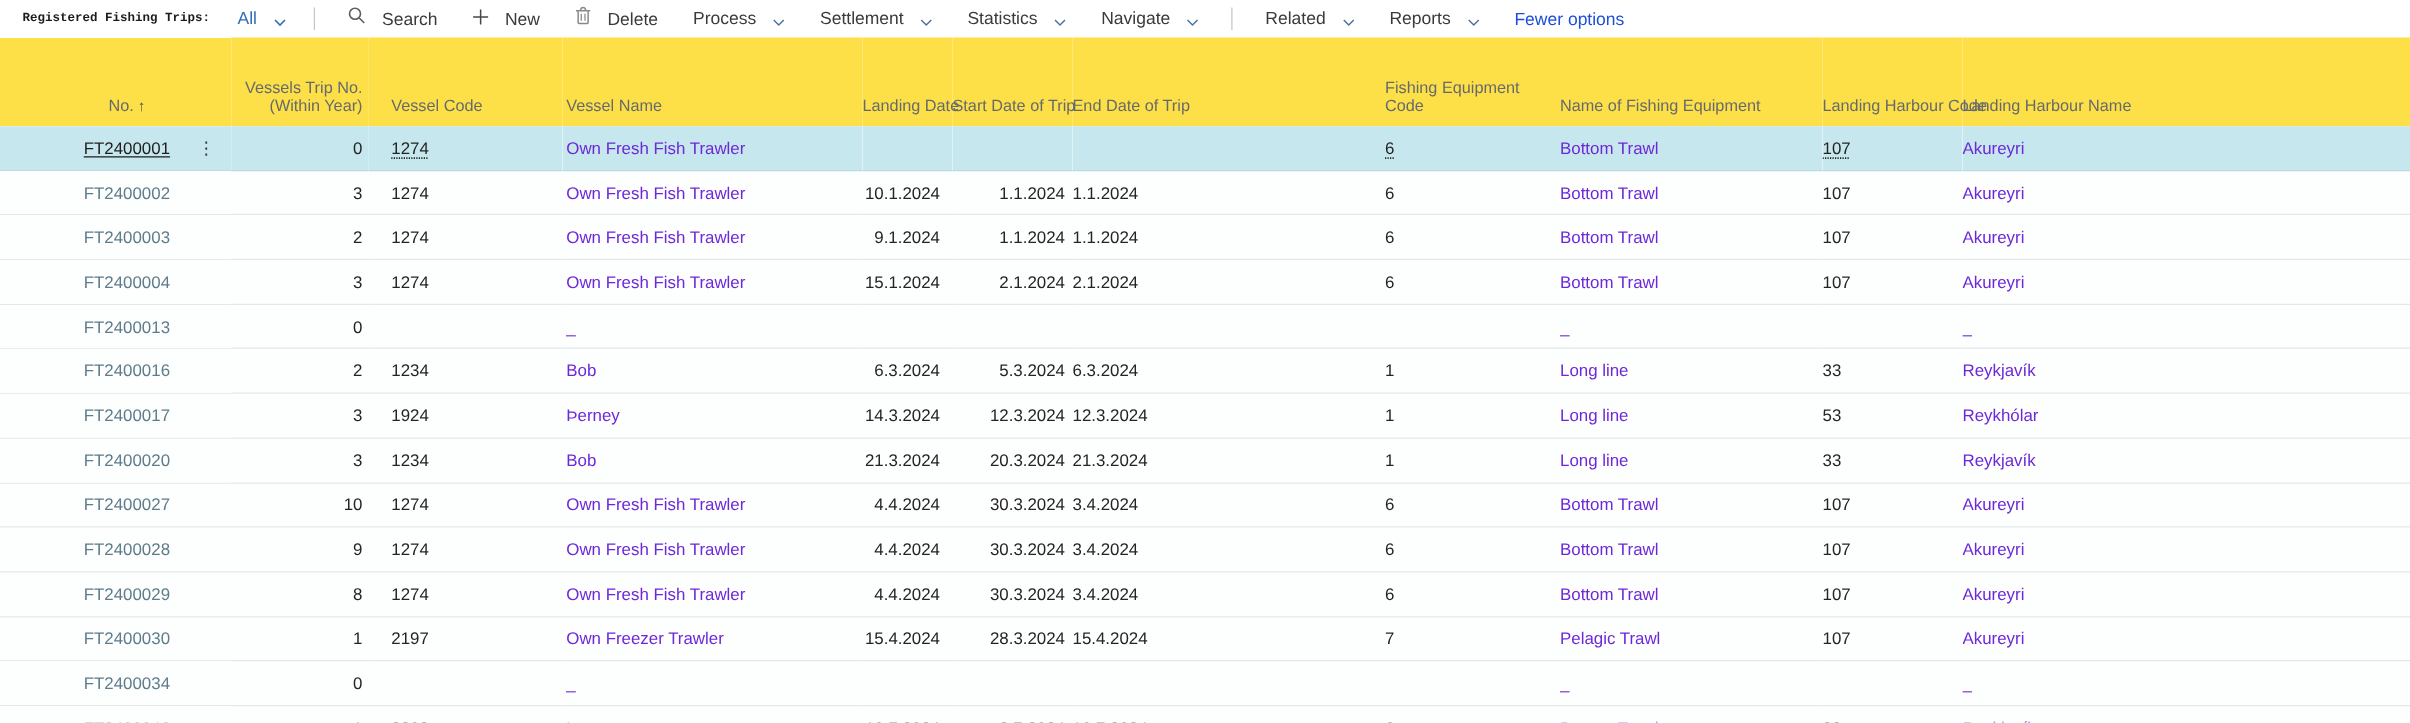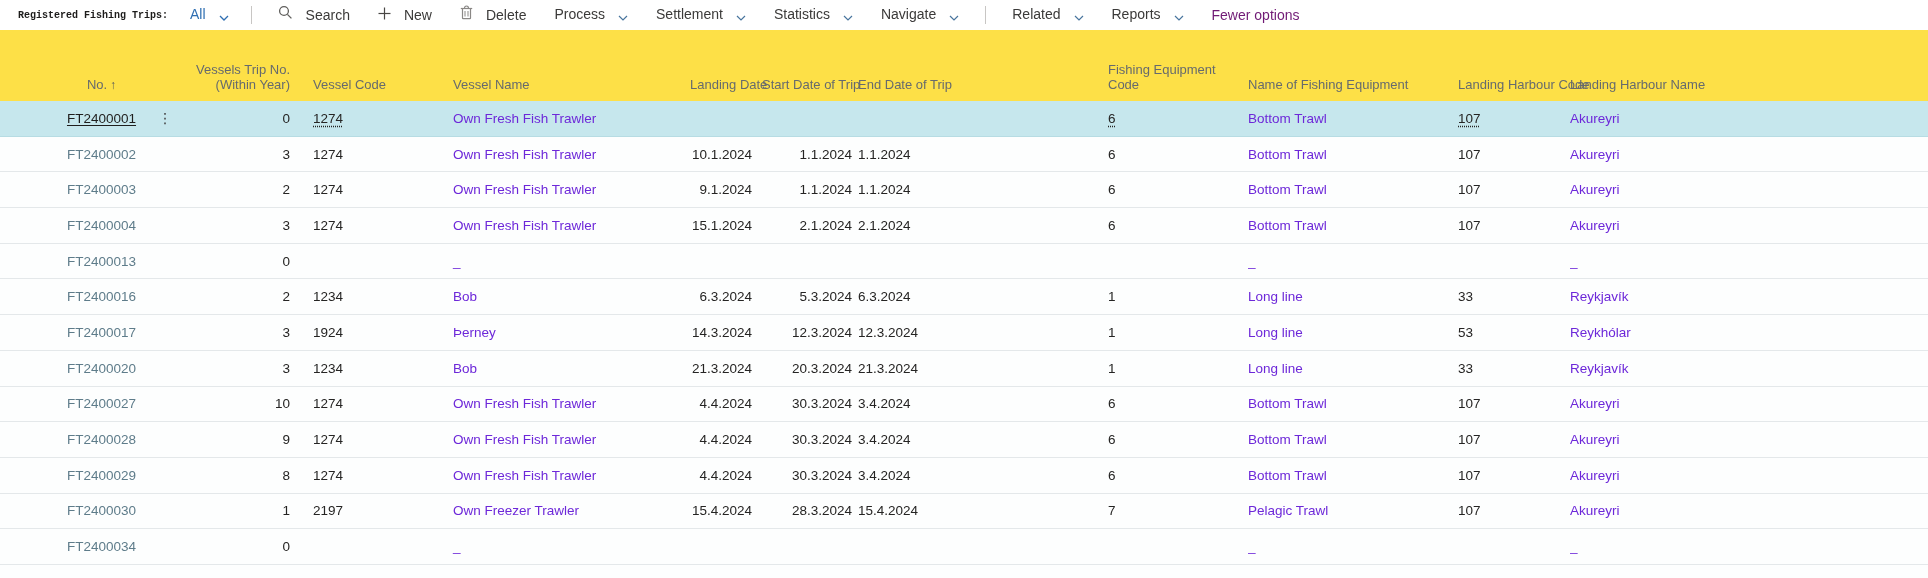--- a/index.html
+++ b/index.html
@@ -16,21 +16,21 @@
     padding-left:18px;background:#ffffff;font-size:14px;color:#3b3a39;
     white-space:nowrap;
   }
   .page-title{font-weight:700;color:#1d1c1b;font-size:10px;margin-right:22px;font-family:Liberation Mono, monospace;}
   .tb-btn{
     background:none;border:none;padding:0;margin:0 14px;
     font:inherit;color:#3b3a39;display:inline-flex;align-items:flex-start;gap:13px;
     cursor:pointer;line-height:30px;
   }
   .tb-btn.filter{color:#2f6fb2;margin:0 10px 0 0;}
-  .tb-btn.plain{color:#701a75;}
+  .tb-btn.plain{color:#1d4ed8;}
   .vdiv{width:1px;height:18px;background:#c8c6c4;margin:0 12px;flex:0 0 auto;}
   .chev{display:inline-block;margin-top:2px;}
   .icon-svg{display:inline-block;flex:0 0 auto;}
 
   
   table{border-collapse:collapse;table-layout:fixed;width:1928px;}
   thead th{
     background:#fde047;height:62px;vertical-align:bottom;
     font-weight:400;color:#666a6d;font-size:13px;padding:0 0 9px 0;
     text-align:left;cursor:pointer;white-space:nowrap;

